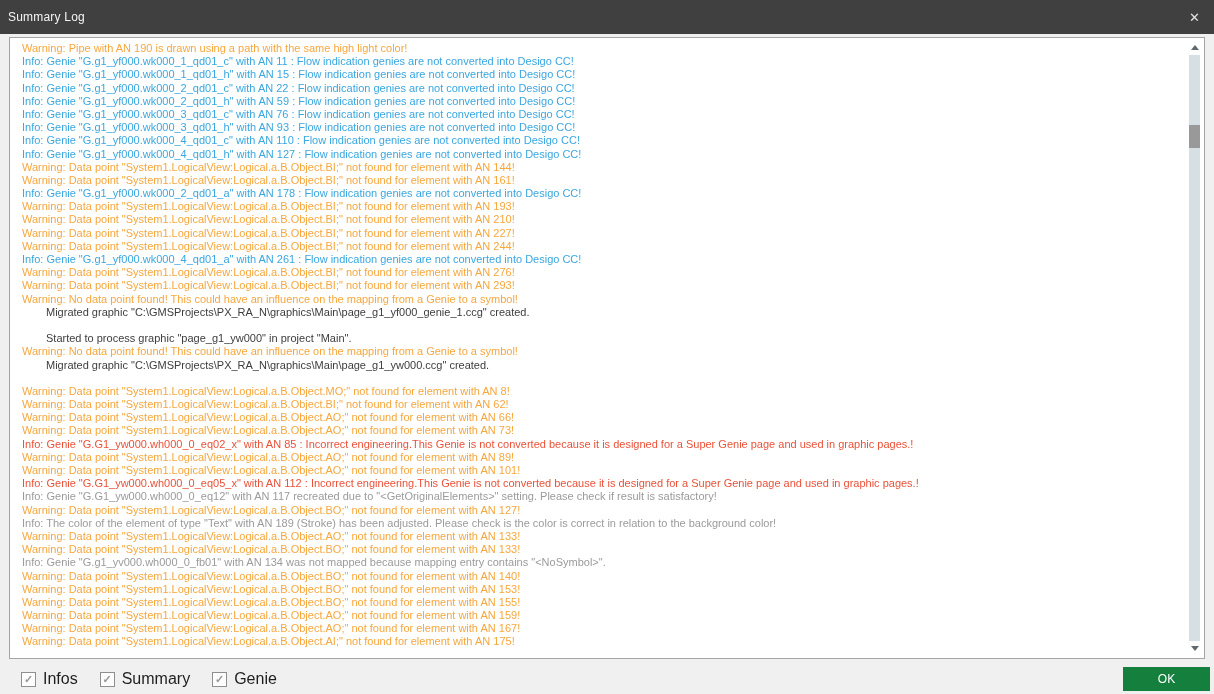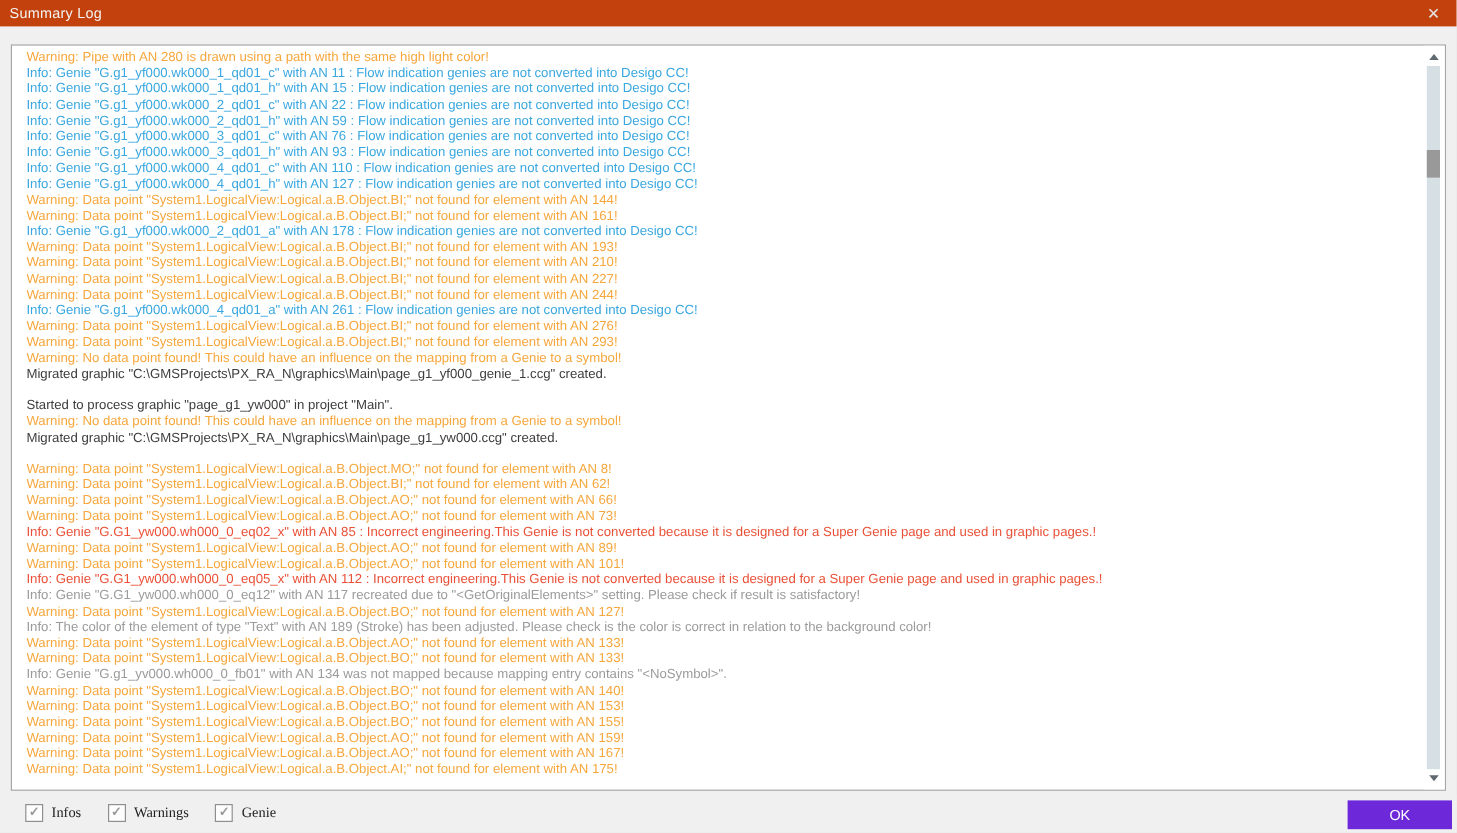--- a/index.html
+++ b/index.html
@@ -1,57 +1,57 @@
 <!DOCTYPE html>
 <html><head>
 <meta charset="utf-8">
 <style>
   html,body{margin:0;padding:0;background:#e4e4e4;font-family:"Liberation Sans",sans-serif;}
   .dialog{position:relative;width:1214px;height:694px;background:#f0f0f0;overflow:hidden;border-bottom:1px solid #c9c9c9;}
-  .titlebar{position:absolute;left:0;top:0;right:0;height:22px;background:#c2410c;display:flex;align-items:center;box-sizing:border-box;padding:0 10px 0 8px;}
+  .titlebar{position:absolute;left:0;top:0;right:0;height:34px;background:#404040;display:flex;align-items:center;box-sizing:border-box;padding:0 10px 0 8px;}
   .titlebar .title{color:#f4f4f4;font-size:12px;letter-spacing:.2px;}
   .titlebar .close{margin-left:auto;color:#e2e2e2;font-size:13px;line-height:1;cursor:pointer;padding:2px 4px;}
   .log-panel{position:absolute;left:9px;top:37px;width:1196px;height:622px;background:#ffffff;border:1px solid #a5a5a5;box-sizing:border-box;overflow:hidden;}
   .log-lines{position:absolute;left:12px;top:4px;right:24px;bottom:0;overflow:hidden;font-size:11px;line-height:13.2px;white-space:nowrap;}
   .line{height:13.2px;}
   .line.warning{color:#f6a73d;}
   .line.info{color:#3aa7e0;}
   .line.error{color:#ea5138;}
-  .line.plain{color:#3d3d3d;}
+  .line.plain{color:#3d3d3d;margin-left:24px;}
   .line.muted{color:#9b9b9b;}
   
   .scrollbar{position:absolute;top:0;right:0;bottom:0;width:18px;background:#ffffff;}
   .sb-btn{position:absolute;left:0;width:18px;height:15px;display:flex;align-items:center;justify-content:center;}
   .sb-btn.up{top:2px;}
   .sb-btn.down{bottom:2px;}
   .tri-up{width:0;height:0;border-left:4px solid transparent;border-right:4px solid transparent;border-bottom:5px solid #5f6a70;}
   .tri-down{width:0;height:0;border-left:4px solid transparent;border-right:4px solid transparent;border-top:5px solid #5f6a70;}
   .sb-track{position:absolute;left:3px;top:17px;bottom:17px;width:11px;background:#d6dfe3;}
   .sb-thumb{position:absolute;left:0;top:70px;width:11px;height:23px;background:#999999;}
   
   .footer{position:absolute;left:0;top:662px;width:1214px;height:32px;background:#f0f0f0;}
   .checkbox-row{position:absolute;left:21px;top:8px;display:flex;align-items:center;gap:22px;}
   .cb{display:flex;align-items:center;gap:7px;cursor:pointer;}
   .cb .box{width:13px;height:13px;background:#fdfdfd;border:1px solid #8f8f8f;display:flex;align-items:center;justify-content:center;color:#9a9a9a;font-size:11px;font-weight:bold;line-height:1;}
-  .cb .lbl{font-size:12px;color:#1e1e1e;font-family:Liberation Serif, serif;}
-  .ok-button{position:absolute;left:1123px;top:5px;width:87px;height:24px;background:#6d28d9;color:#ffffff;font-size:12px;display:flex;align-items:center;justify-content:center;cursor:pointer;font-family:"Liberation Sans",sans-serif;}
+  .cb .lbl{font-size:16px;color:#1e1e1e;}
+  .ok-button{position:absolute;left:1123px;top:5px;width:87px;height:24px;background:#15803d;color:#ffffff;font-size:12px;display:flex;align-items:center;justify-content:center;cursor:pointer;font-family:"Liberation Sans",sans-serif;}
 </style>
 </head>
 <body>
 
 <div class="dialog">
 
   <div class="titlebar">
     <span class="title">Summary Log</span>
     <span class="close">✕</span>
   </div>
 
   <div class="log-panel">
     <div class="log-lines" id="log-lines">
-        <div class="line warning">Warning: Pipe with AN 280 is drawn using a path with the same high light color!</div>
+        <div class="line warning">Warning: Pipe with AN 190 is drawn using a path with the same high light color!</div>
         <div class="line info">Info: Genie "G.g1_yf000.wk000_1_qd01_c" with AN 11 : Flow indication genies are not converted into Desigo CC!</div>
         <div class="line info">Info: Genie "G.g1_yf000.wk000_1_qd01_h" with AN 15 : Flow indication genies are not converted into Desigo CC!</div>
         <div class="line info">Info: Genie "G.g1_yf000.wk000_2_qd01_c" with AN 22 : Flow indication genies are not converted into Desigo CC!</div>
         <div class="line info">Info: Genie "G.g1_yf000.wk000_2_qd01_h" with AN 59 : Flow indication genies are not converted into Desigo CC!</div>
         <div class="line info">Info: Genie "G.g1_yf000.wk000_3_qd01_c" with AN 76 : Flow indication genies are not converted into Desigo CC!</div>
         <div class="line info">Info: Genie "G.g1_yf000.wk000_3_qd01_h" with AN 93 : Flow indication genies are not converted into Desigo CC!</div>
         <div class="line info">Info: Genie "G.g1_yf000.wk000_4_qd01_c" with AN 110 : Flow indication genies are not converted into Desigo CC!</div>
         <div class="line info">Info: Genie "G.g1_yf000.wk000_4_qd01_h" with AN 127 : Flow indication genies are not converted into Desigo CC!</div>
         <div class="line warning">Warning: Data point "System1.LogicalView:Logical.a.B.Object.BI;" not found for element with AN 144!</div>
         <div class="line warning">Warning: Data point "System1.LogicalView:Logical.a.B.Object.BI;" not found for element with AN 161!</div>
@@ -105,21 +105,21 @@
   </div>
 
   <div class="footer">
     <div class="checkbox-row" id="checkbox-row">
         <div class="cb">
           <span class="box">✓</span>
           <span class="lbl">Infos</span>
         </div>
         <div class="cb">
           <span class="box">✓</span>
-          <span class="lbl">Warnings</span>
+          <span class="lbl">Summary</span>
         </div>
         <div class="cb">
           <span class="box">✓</span>
           <span class="lbl">Genie</span>
         </div>
       </div>
     <div class="ok-button">OK</div>
   </div>
 
 </div>

